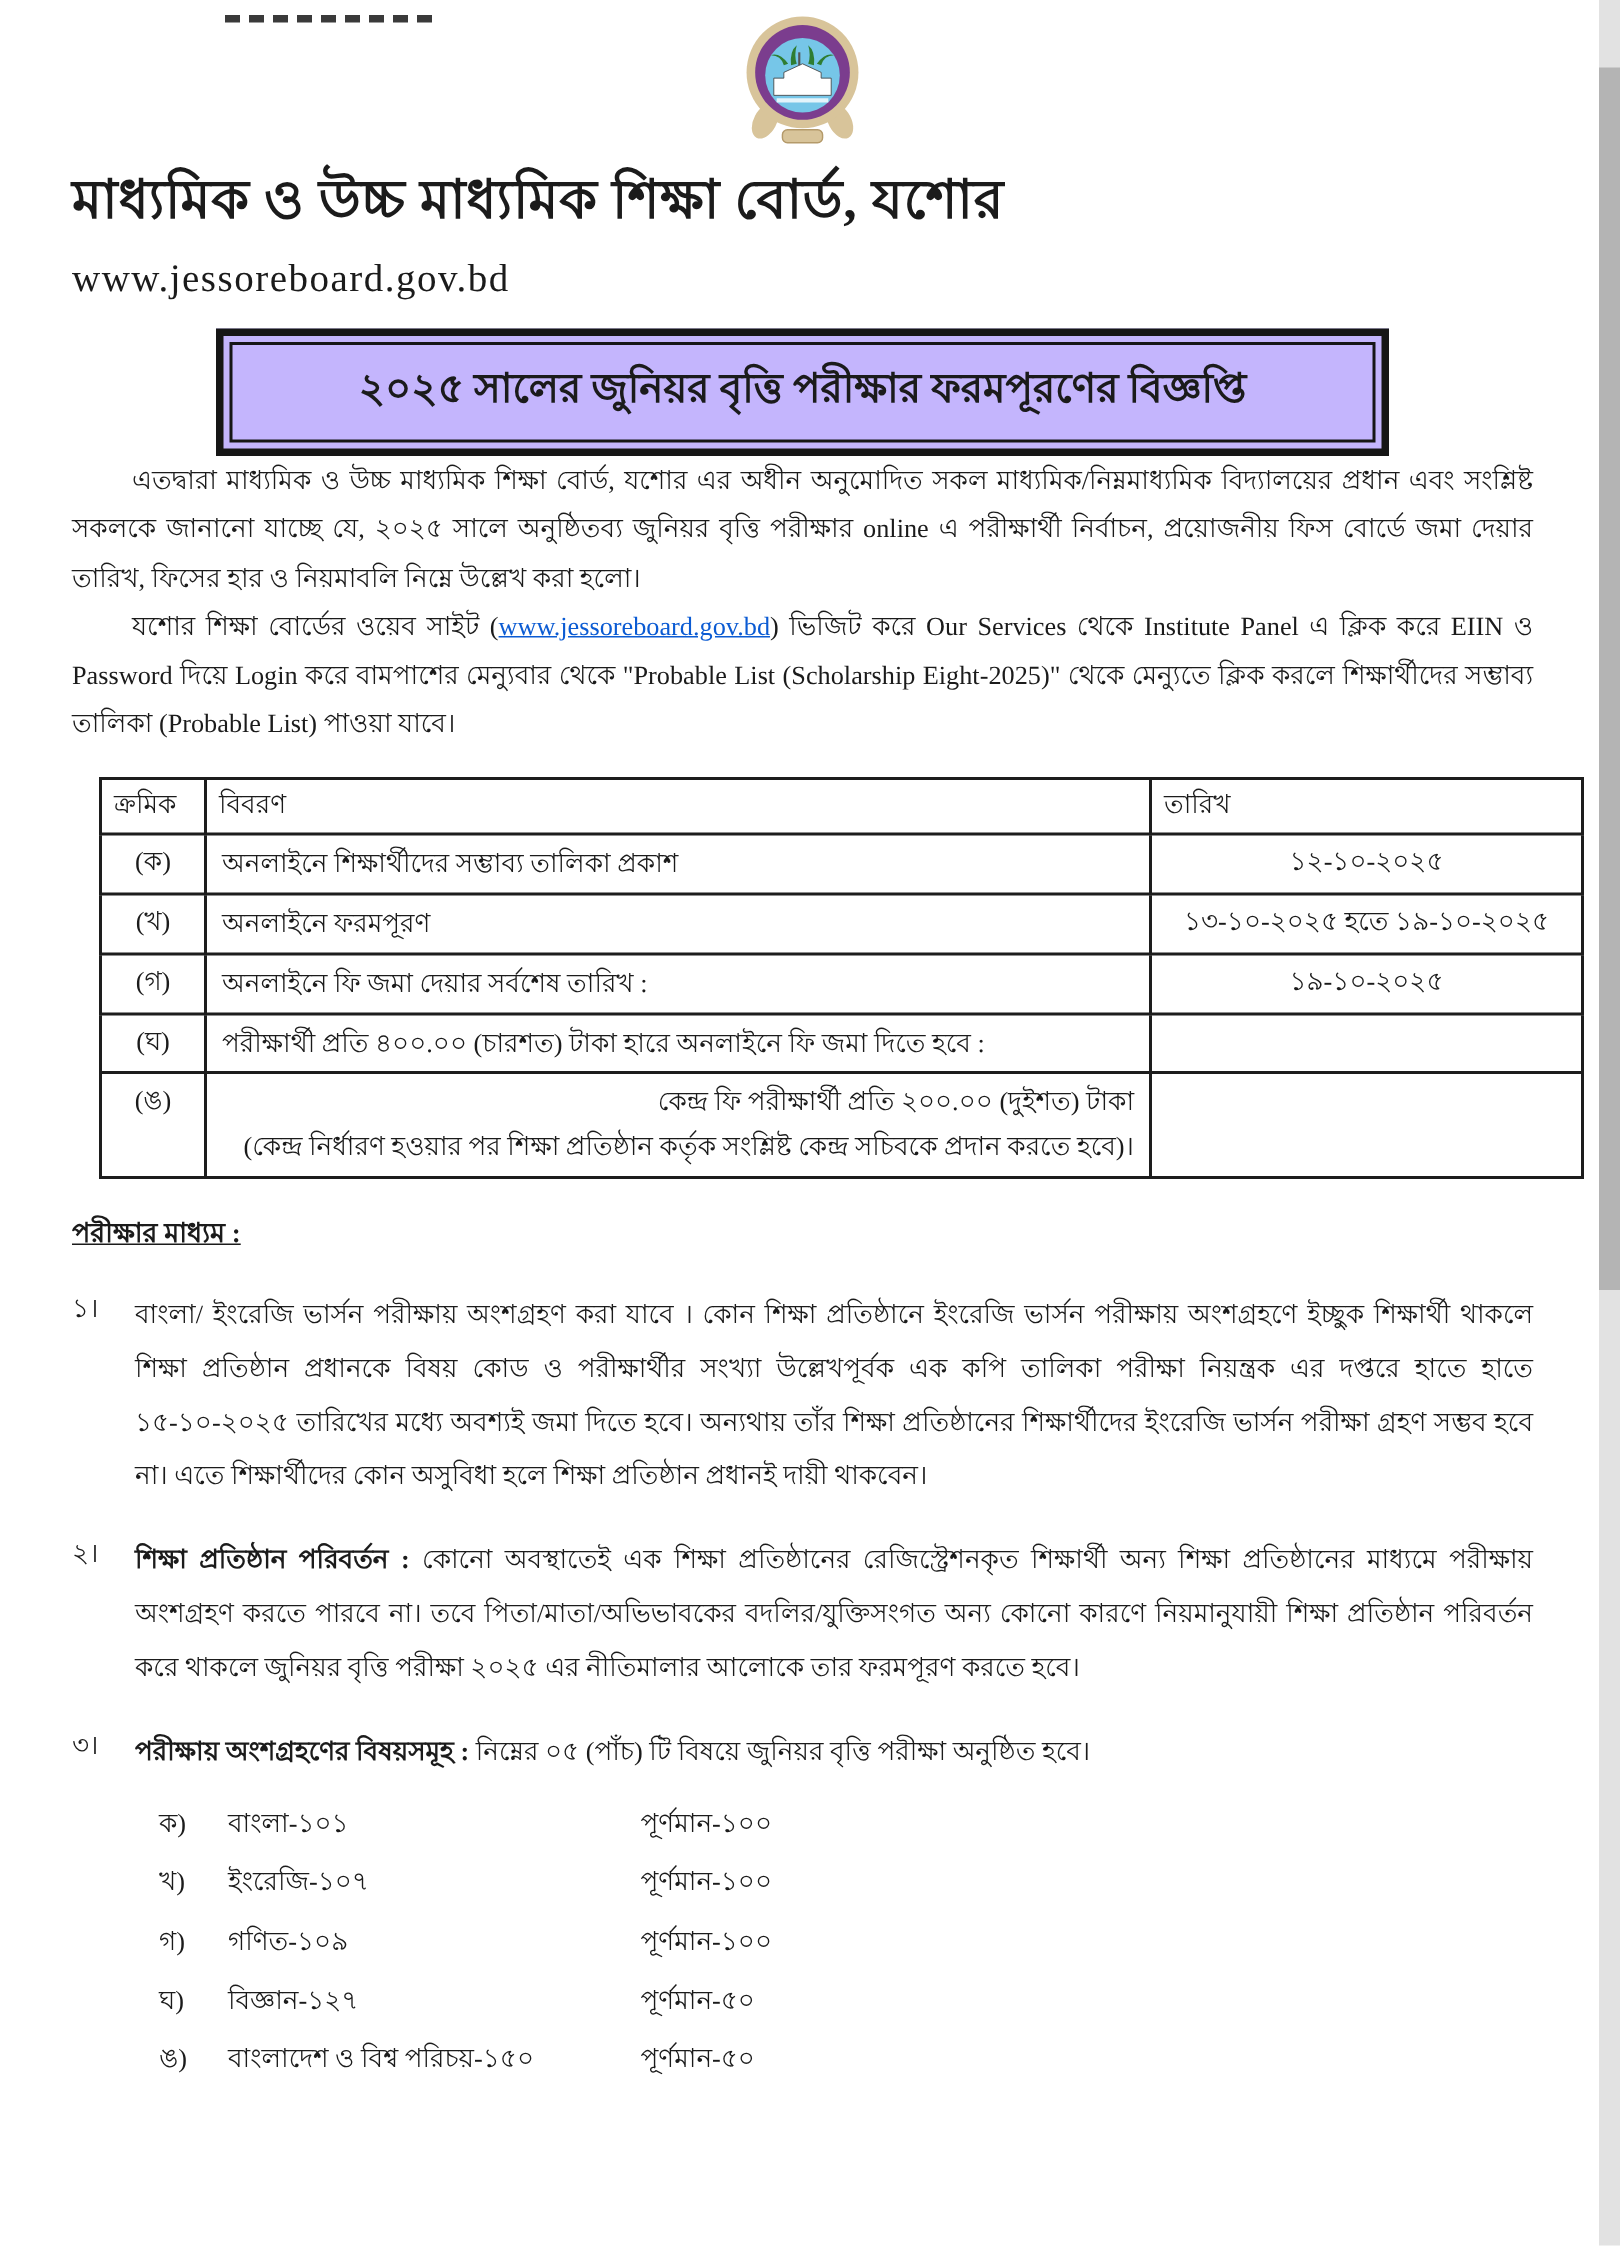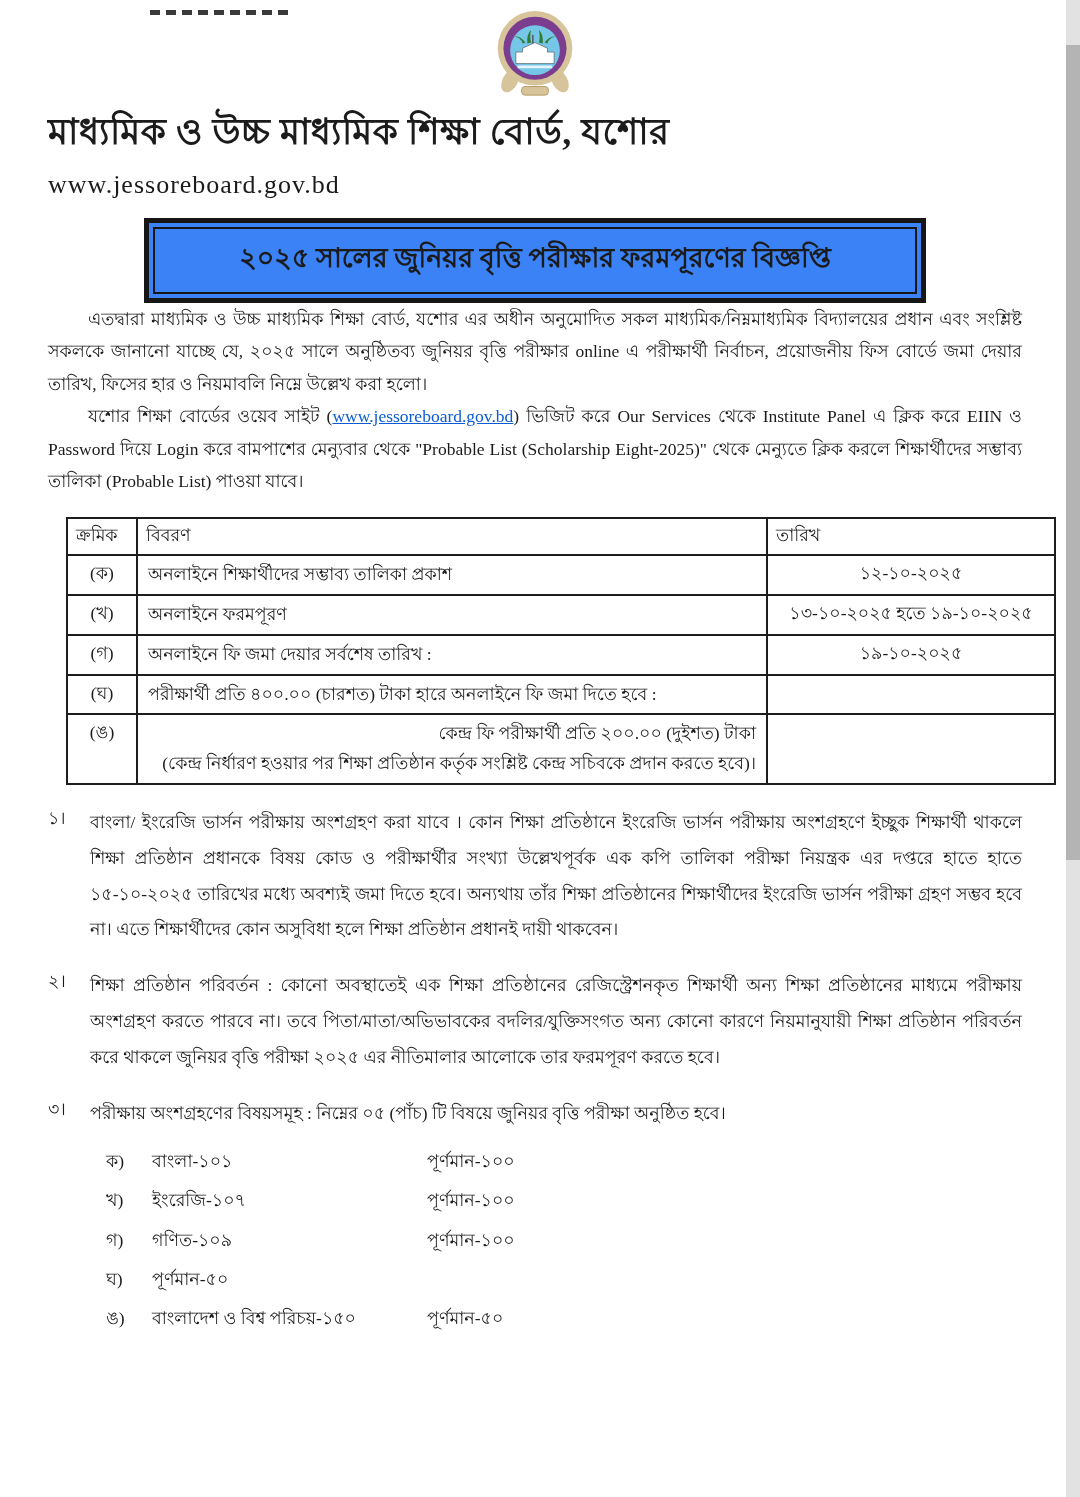--- a/index.html
+++ b/index.html
@@ -31,21 +31,21 @@
   
   .header { text-align:left; }
   .logo-wrap { display:flex; justify-content:center; margin-top:4px; }
   .board-name {
     font-size:36px; font-weight:bold; letter-spacing:0.5px; margin-top:2px;
   }
   .website { font-size:26px; margin-top:6px; letter-spacing:1px; }
 
   .title-box-outer {
     margin:18px auto 0 auto; width:782px;
-    border:5px solid #161616; padding:4px; background:#3b82f6;
+    border:5px solid #161616; padding:4px; background:#c4b5fd;
   }
   .title-box-inner {
     border:2px solid #161616; text-align:center; padding:8px 6px 10px 6px;
   }
   .title-box-inner .title-text { font-size:27px; font-weight:bold; }
 
   .memo-row {
     display:flex; justify-content:space-between; margin-top:22px; font-size:18px;
   }
 
@@ -68,21 +68,21 @@
   .pre-line { white-space:pre-line;text-align:right; }
 
   .section-heading {
     margin-top:22px; font-size:18px; font-weight:bold;
   }
   .section-heading span { text-decoration:underline; }
 
   .item { display:flex; margin-top:20px; font-size:17.5px; }
   .item-num { width:42px; flex-shrink:0; }
   .item-body { flex:1; text-align:justify; line-height:2.05; }
-  .item-lead { font-weight:normal; }
+  .item-lead { font-weight:bold; }
 
   .subjects { margin:10px 0 4px 58px; }
   .subject-row { display:flex; font-size:17.5px; line-height:2.25; }
   .subject-letter { width:46px; }
   .subject-name { width:275px; }
   .subject-marks {}
 </style>
 </head>
 <body>
 
@@ -158,20 +158,21 @@
     </tr>
     <tr>
       <td class="col-sl">(ঙ)</td>
       <td class="desc-cell pre-line">কেন্দ্র ফি পরীক্ষার্থী প্রতি ২০০.০০ (দুইশত) টাকা
 (কেন্দ্র নির্ধারণ হওয়ার পর শিক্ষা প্রতিষ্ঠান কর্তৃক সংশ্লিষ্ট কেন্দ্র সচিবকে প্রদান করতে হবে)।</td>
       <td class="col-date"></td>
     </tr>
   </tbody>
     </table>
 
+  <div class="section-heading"><span>পরীক্ষার মাধ্যম :</span></div>
 
   <div class="item">
     <span class="item-num">১।</span>
     <span class="item-body"><span class="item-lead"></span><span>বাংলা/ ইংরেজি ভার্সন পরীক্ষায় অংশগ্রহণ করা যাবে । কোন শিক্ষা প্রতিষ্ঠানে ইংরেজি ভার্সন পরীক্ষায় অংশগ্রহণে ইচ্ছুক শিক্ষার্থী থাকলে শিক্ষা প্রতিষ্ঠান প্রধানকে বিষয় কোড ও পরীক্ষার্থীর সংখ্যা উল্লেখপূর্বক এক কপি তালিকা পরীক্ষা নিয়ন্ত্রক এর দপ্তরে হাতে হাতে ১৫-১০-২০২৫ তারিখের মধ্যে অবশ্যই জমা দিতে হবে। অন্যথায় তাঁর শিক্ষা প্রতিষ্ঠানের শিক্ষার্থীদের ইংরেজি ভার্সন পরীক্ষা গ্রহণ সম্ভব হবে না। এতে শিক্ষার্থীদের কোন অসুবিধা হলে শিক্ষা প্রতিষ্ঠান প্রধানই দায়ী  থাকবেন।</span></span>
   </div>
 
   <div class="item">
     <span class="item-num">২।</span>
     <span class="item-body"><span class="item-lead">শিক্ষা প্রতিষ্ঠান পরিবর্তন :</span><span> কোনো অবস্থাতেই এক শিক্ষা প্রতিষ্ঠানের রেজিস্ট্রেশনকৃত শিক্ষার্থী অন্য শিক্ষা প্রতিষ্ঠানের মাধ্যমে পরীক্ষায় অংশগ্রহণ করতে পারবে না। তবে পিতা/মাতা/অভিভাবকের বদলির/যুক্তিসংগত অন্য কোনো কারণে নিয়মানুযায়ী শিক্ষা প্রতিষ্ঠান পরিবর্তন করে থাকলে জুনিয়র বৃত্তি পরীক্ষা ২০২৫ এর নীতিমালার আলোকে তার ফরমপূরণ করতে হবে।</span></span>
   </div>
@@ -192,20 +193,21 @@
       <span class="subject-name">ইংরেজি-১০৭</span>
       <span class="subject-marks">পূর্ণমান-১০০</span>
     </div>
     <div class="subject-row">
       <span class="subject-letter">গ)</span>
       <span class="subject-name">গণিত-১০৯</span>
       <span class="subject-marks">পূর্ণমান-১০০</span>
     </div>
     <div class="subject-row">
       <span class="subject-letter">ঘ)</span>
+      <span class="subject-name">বিজ্ঞান-১২৭</span>
       <span class="subject-marks">পূর্ণমান-৫০</span>
     </div>
     <div class="subject-row">
       <span class="subject-letter">ঙ)</span>
       <span class="subject-name">বাংলাদেশ ও বিশ্ব পরিচয়-১৫০</span>
       <span class="subject-marks">পূর্ণমান-৫০</span>
     </div>
   </div>
 
 </div>

